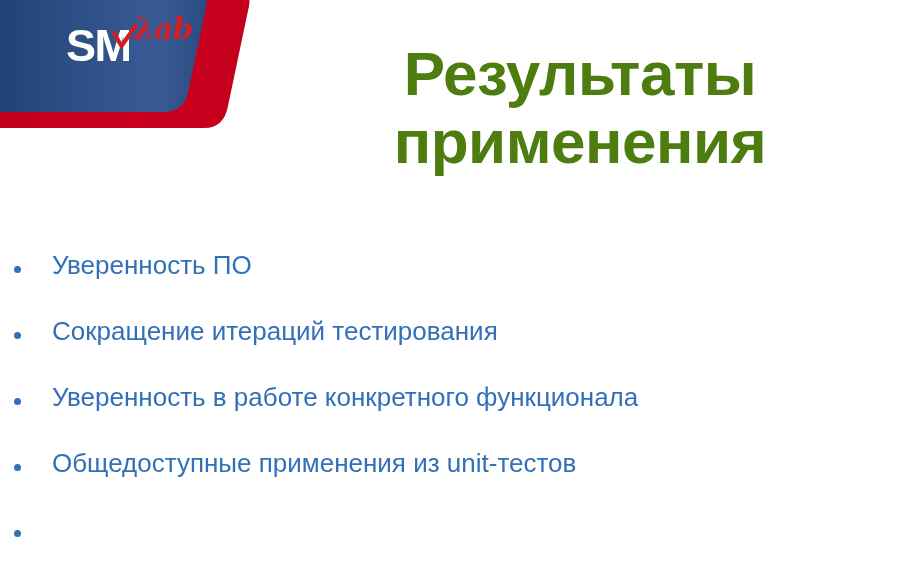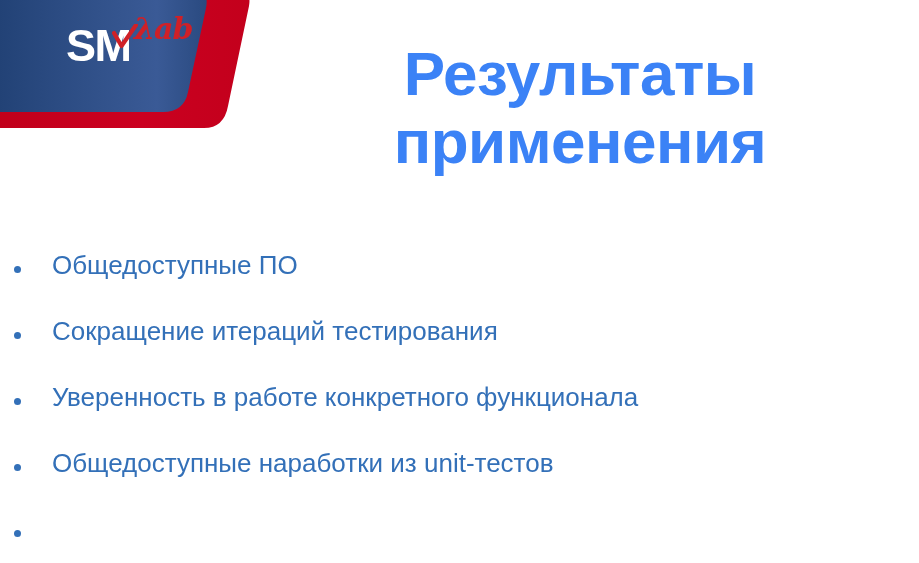--- a/index.html
+++ b/index.html
@@ -81,21 +81,21 @@
     text-align: center;
   }
 
   
   #slide-title {
     position: absolute;
     left: 300px;
     top: -2px;
     width: 560px;
     text-align: center;
-    color: #3b82f6;
+    color: #4d7c0f;
     font-family: "Liberation Sans", "DejaVu Sans", sans-serif;
     font-weight: bold;
     font-size: 62px;
     line-height: 68px;
     letter-spacing: -0.5px;
     white-space: pre-line;
   }
 
   
   #bullet-list {
@@ -168,32 +168,32 @@
     </svg>
     <span class="logo-lab">λab</span>
   </div>
 
   <h1 id="slide-title">Результаты
 применения</h1>
 
   <ul id="bullet-list">
     <li class="bullet-row">
       <span class="bullet-marker"></span>
-      <span class="bullet-text">Общедоступные ПО</span>
+      <span class="bullet-text">Уверенность ПО</span>
     </li>
     <li class="bullet-row">
       <span class="bullet-marker"></span>
       <span class="bullet-text">Сокращение итераций тестирования</span>
     </li>
     <li class="bullet-row">
       <span class="bullet-marker"></span>
       <span class="bullet-text">Уверенность в работе конкретного функционала</span>
     </li>
     <li class="bullet-row">
       <span class="bullet-marker"></span>
-      <span class="bullet-text">Общедоступные наработки из unit-тестов</span>
+      <span class="bullet-text">Общедоступные применения из unit-тестов</span>
     </li>
     <li class="bullet-row">
       <span class="bullet-marker"></span>
     </li>
   </ul>
 
 </div>
 
 </body></html>

